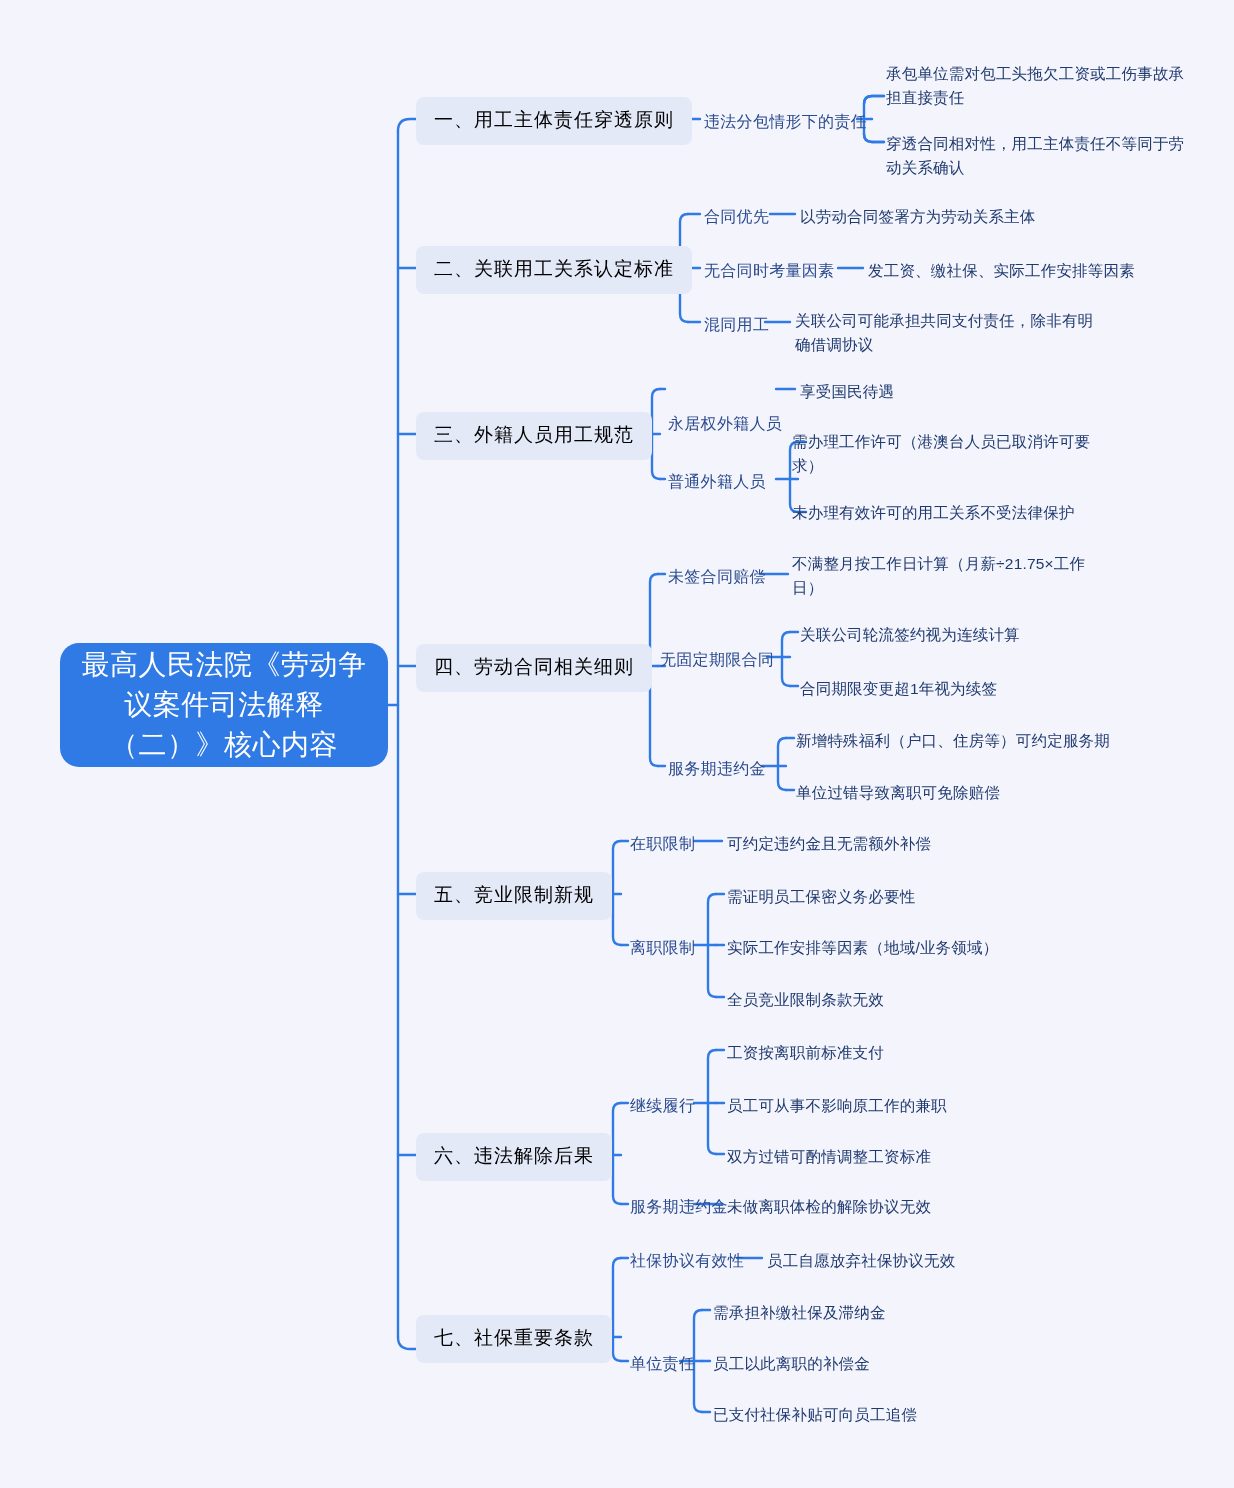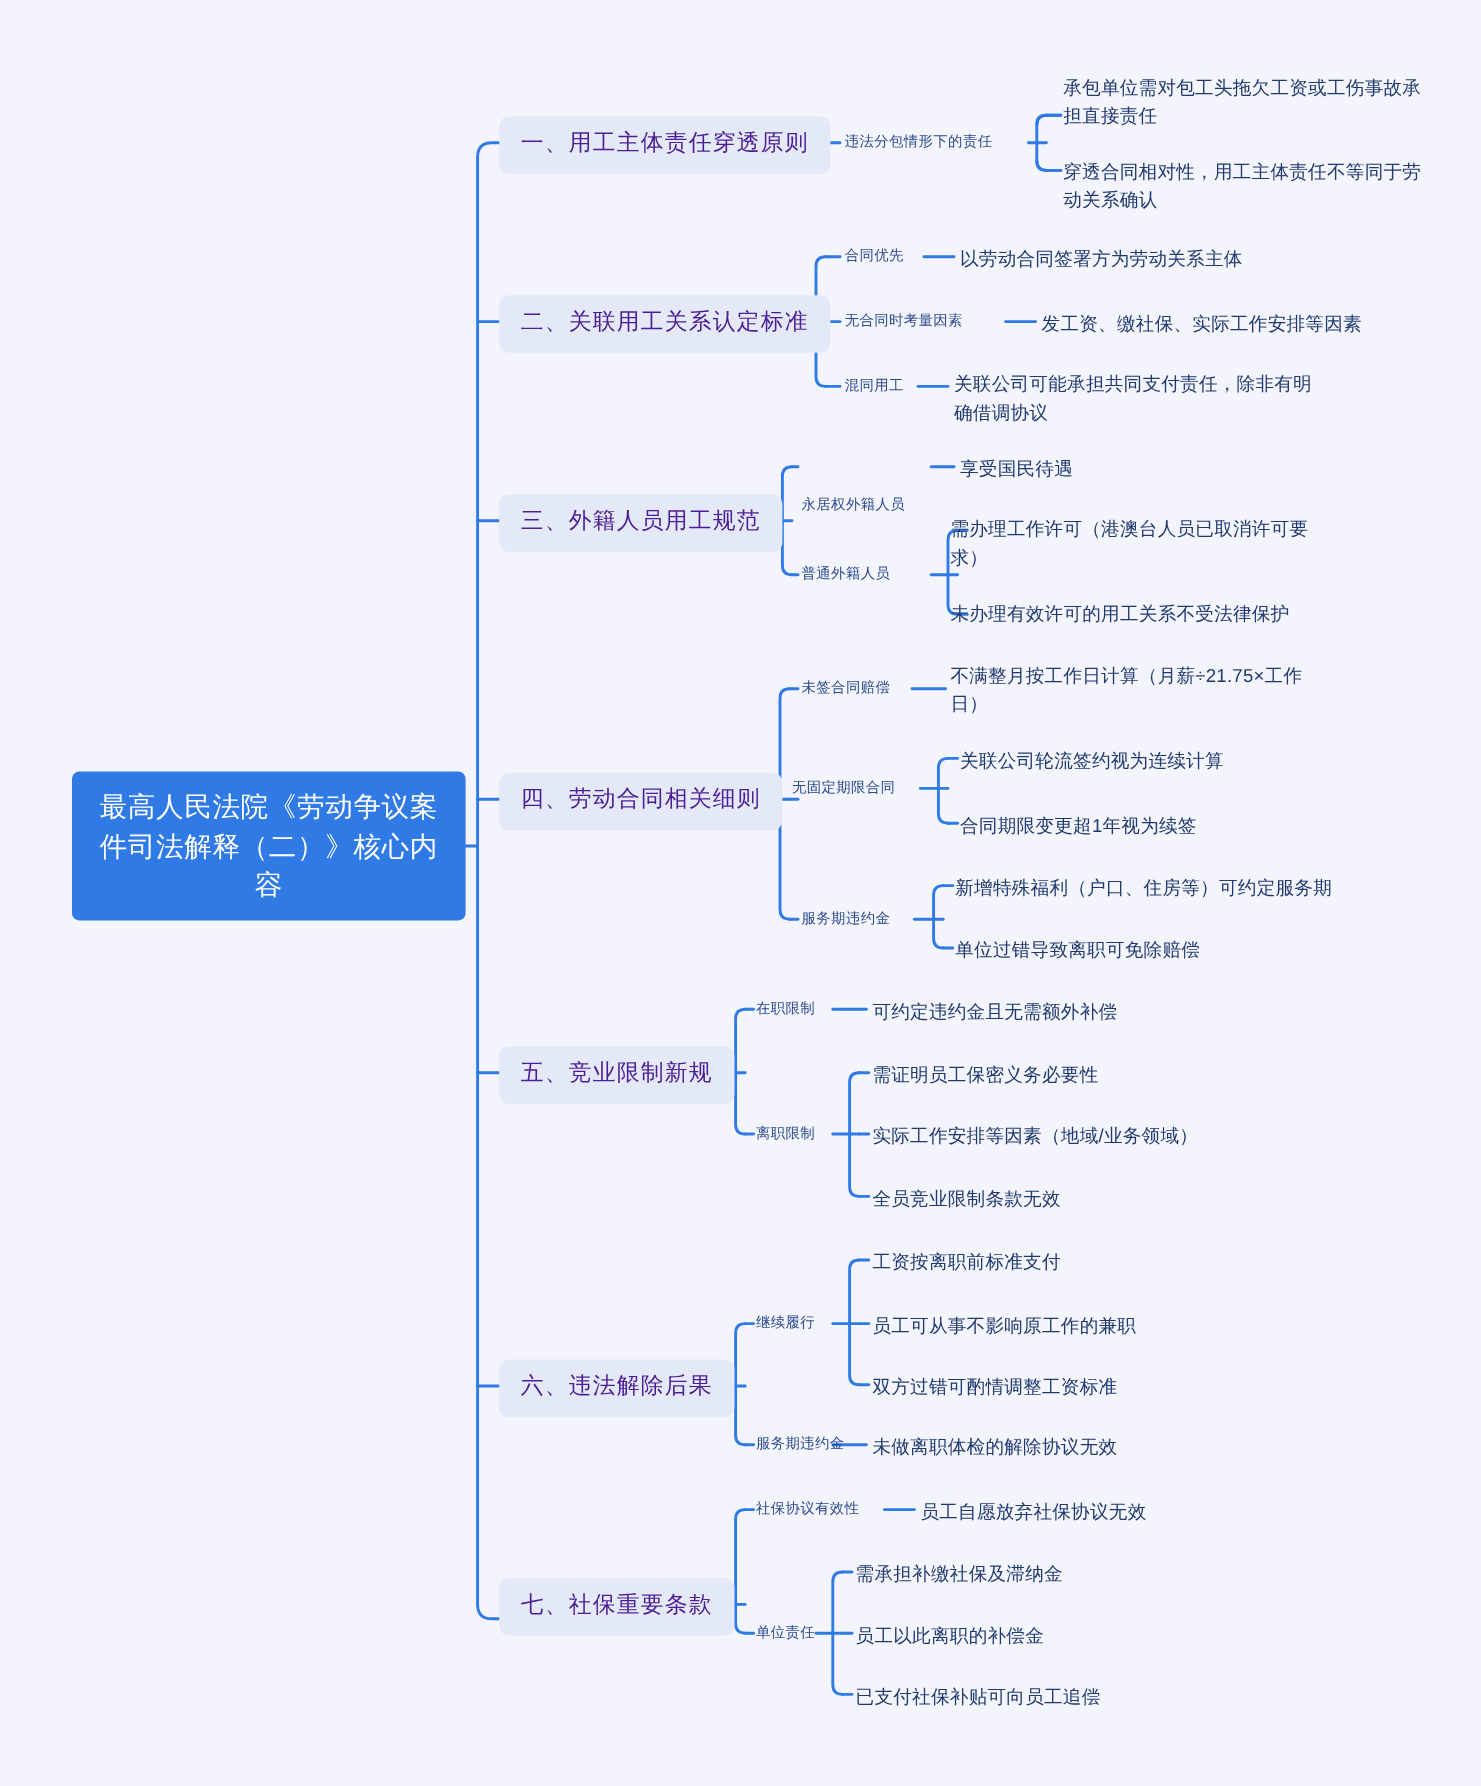--- a/index.html
+++ b/index.html
@@ -28,45 +28,45 @@
     pointer-events: none;
   }
   .node {
     position: absolute;
     box-sizing: border-box;
   }
   
   .root {
     background: #2f7ae5;
     color: #ffffff;
-    border-radius: 6px;
-    font-size: 23px;
+    border-radius: 19px;
+    font-size: 28px;
     line-height: 1.42;
     text-align: center;
     padding: 14px 18px;
     letter-spacing: 0.5px;
     display: flex;
     align-items: center;
     justify-content: center;
   }
   
   .lvl1 {
     background: #e4e9f8;
-    color: #4c1d95;
+    color: #000000;
     border-radius: 8px;
     font-size: 19px;
     line-height: 1.3;
     padding: 11px 18px 12px 18px;
     white-space: nowrap;
     letter-spacing: 1px;
   }
   
   .lvl2 {
     color: #2a4b8d;
-    font-size: 12px;
+    font-size: 16px;
     line-height: 1.45;
     white-space: nowrap;
     letter-spacing: 0.3px;
   }
   
   .lvl3 {
     color: #1f3a6e;
     font-size: 15.5px;
     line-height: 1.55;
     letter-spacing: 0.2px;

